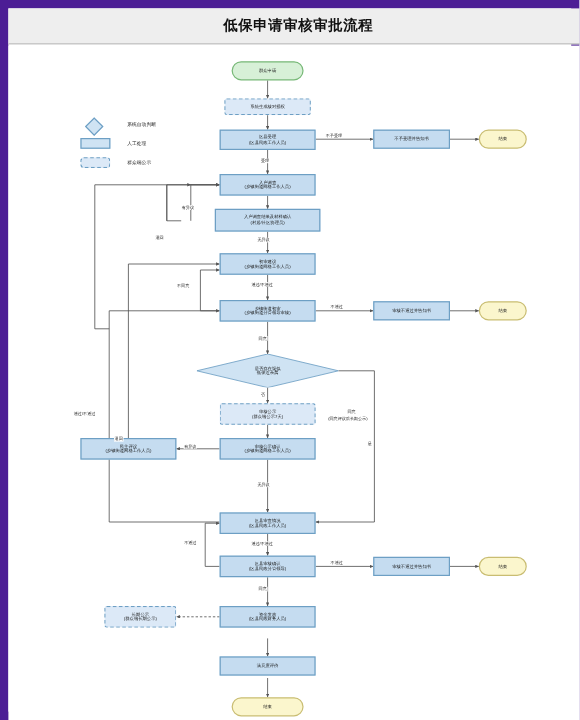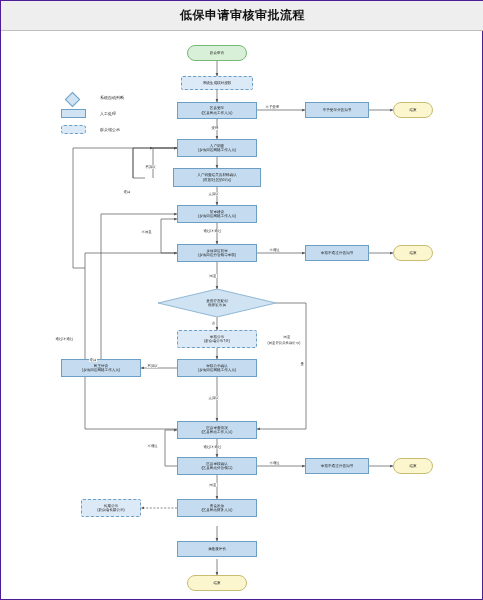--- a/index.html
+++ b/index.html
@@ -3,21 +3,21 @@
 <meta charset="utf-8">
 <style>
   html,body{margin:0;padding:0;}
   body{
     width:483px;height:600px;
     background:#ffffff;
     font-family:"Liberation Sans","DejaVu Sans",sans-serif;
     overflow:hidden;
   }
   #page{position:relative;width:483px;height:600px;box-sizing:border-box;
-        border:1px solid #4c1d95;background:#fff;}
+        border:7px solid #4c1d95;background:#fff;}
   
   #titlebar{
     position:absolute;left:0;top:0;width:483px;height:30px;
     background:#eeeeee;border-bottom:1px solid #c0c0c0;
     display:flex;align-items:center;justify-content:center;
     box-sizing:border-box;
   }
   #titlebar .t{font-size:12px;font-weight:bold;color:#111;letter-spacing:.5px;}
   
   #canvas{position:absolute;left:0;top:31px;width:481px;height:567px;background:#fff;

